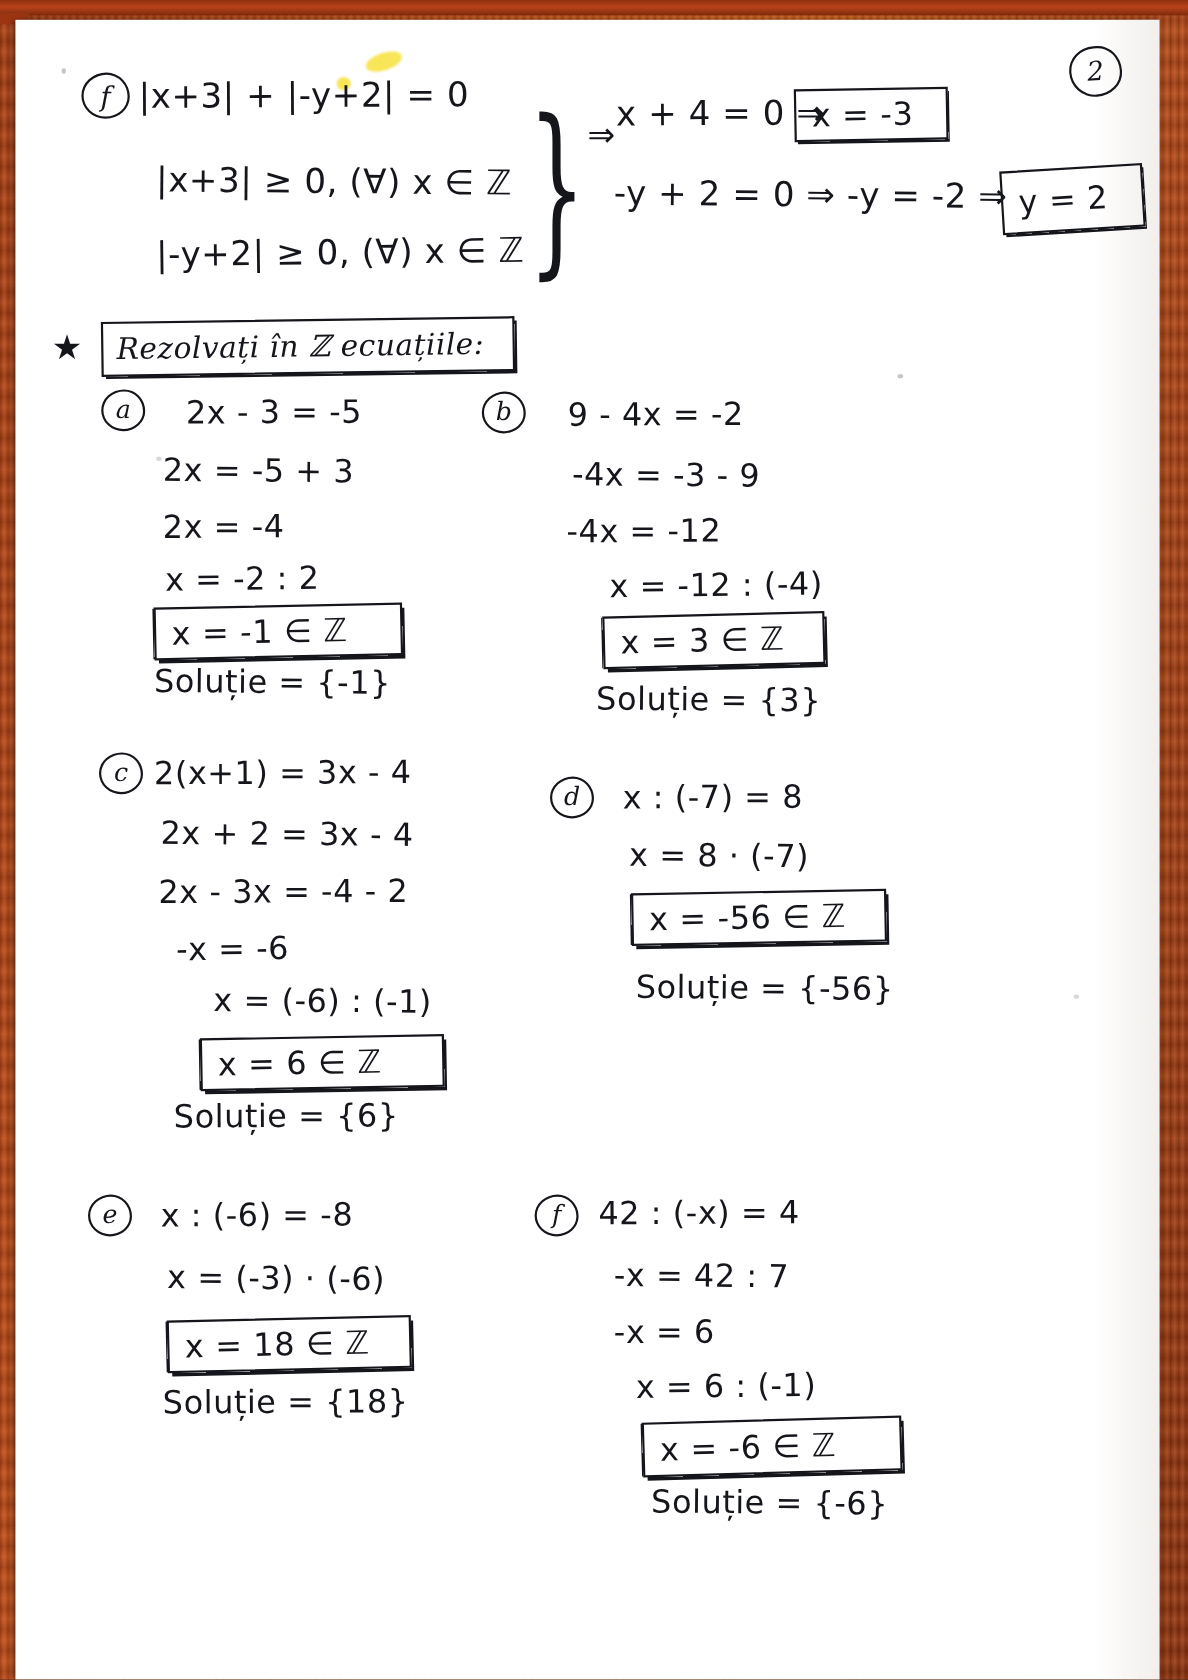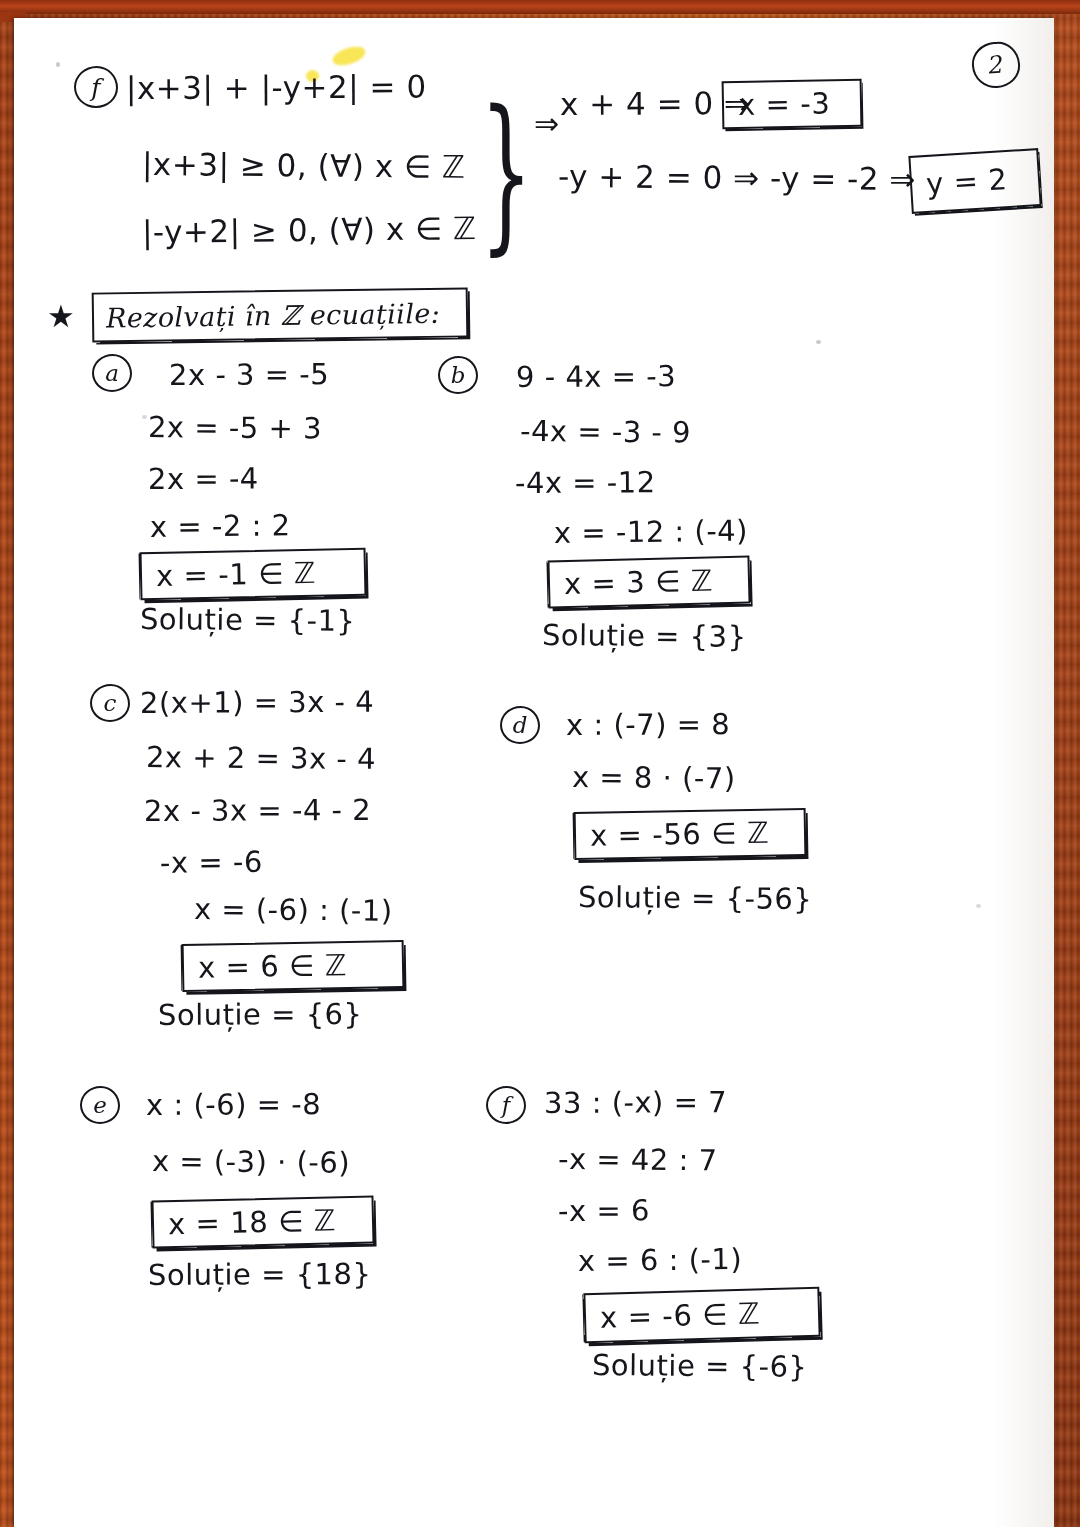--- a/index.html
+++ b/index.html
@@ -233,21 +233,21 @@
 
     <div class="circled small" style="left:78px; top:336px;">a</div>
     <div class="hw sz-md tilt-c" style="left:130px; top:340px;margin-left:25px;">2x - 3 = -5</div>
     <div class="hw sz-md tilt-b" style="left:134px; top:392px;">2x = -5 + 3</div>
     <div class="hw sz-md tilt-c" style="left:134px; top:444px;">2x = -4</div>
     <div class="hw sz-md tilt-a" style="left:136px; top:492px;">x = -2 : 2</div>
     <div class="ansbox thick" style="left:126px; top:532px; width:208px; height:44px; transform:rotate(-1.2deg);">x = -1 ∈ ℤ</div>
     <div class="hw sz-md tilt-b" style="left:126px; top:584px;">Soluție = {-1}</div>
 
     <div class="circled small" style="left:424px; top:338px;">b</div>
-    <div class="hw sz-md tilt-c" style="left:502px; top:342px;">9 - 4x = -3</div>
+    <div class="hw sz-md tilt-c" style="left:502px; top:342px;">9 - 4x = -2</div>
     <div class="hw sz-md tilt-b" style="left:506px; top:396px;">-4x = -3 - 9</div>
     <div class="hw sz-md tilt-c" style="left:501px; top:448px;">-4x = -12</div>
     <div class="hw sz-md tilt-a" style="left:540px; top:498px;">x = -12 : (-4)</div>
     <div class="ansbox thick" style="left:534px; top:540px; width:184px; height:44px; transform:rotate(-1.4deg);">x = 3 ∈ ℤ</div>
     <div class="hw sz-md tilt-b" style="left:528px; top:600px;">Soluție = {3}</div>
 
     <div class="circled small" style="left:76px; top:666px;">c</div>
     <div class="hw sz-md tilt-c" style="left:126px; top:668px;">2(x+1) = 3x - 4</div>
     <div class="hw sz-md tilt-b" style="left:132px; top:722px;">2x + 2 = 3x - 4</div>
     <div class="hw sz-md tilt-c" style="left:130px; top:776px;">2x - 3x = -4 - 2</div>
@@ -262,21 +262,21 @@
     <div class="ansbox thick" style="left:560px; top:792px; width:214px; height:44px; transform:rotate(-1deg);">x = -56 ∈ ℤ</div>
     <div class="hw sz-md tilt-b" style="left:564px; top:862px;">Soluție = {-56}</div>
 
     <div class="circled small" style="left:66px; top:1068px;">e</div>
     <div class="hw sz-md tilt-c" style="left:132px; top:1070px;">x : (-6) = -8</div>
     <div class="hw sz-md tilt-b" style="left:138px; top:1126px;">x = (-3) · (-6)</div>
     <div class="ansbox thick" style="left:138px; top:1180px; width:204px; height:44px; transform:rotate(-1.3deg);">x = 18 ∈ ℤ</div>
     <div class="hw sz-md tilt-c" style="left:134px; top:1240px;">Soluție = {18}</div>
 
     <div class="circled small" style="left:472px; top:1068px;">f</div>
-    <div class="hw sz-md tilt-c" style="left:530px; top:1068px;">33 : (-x) = 7</div>
+    <div class="hw sz-md tilt-c" style="left:530px; top:1068px;">42 : (-x) = 4</div>
     <div class="hw sz-md tilt-b" style="left:544px; top:1124px;">-x = 42 : 7</div>
     <div class="hw sz-md tilt-c" style="left:544px; top:1176px;">-x = 6</div>
     <div class="hw sz-md tilt-a" style="left:564px; top:1226px;">x = 6 : (-1)</div>
     <div class="ansbox thick" style="left:570px; top:1272px; width:218px; height:46px; transform:rotate(-1.6deg);">x = -6 ∈ ℤ</div>
     <div class="hw sz-md tilt-b" style="left:578px; top:1330px;">Soluție = {-6}</div>
 
   </div>
 </div>
 
 </body></html>

